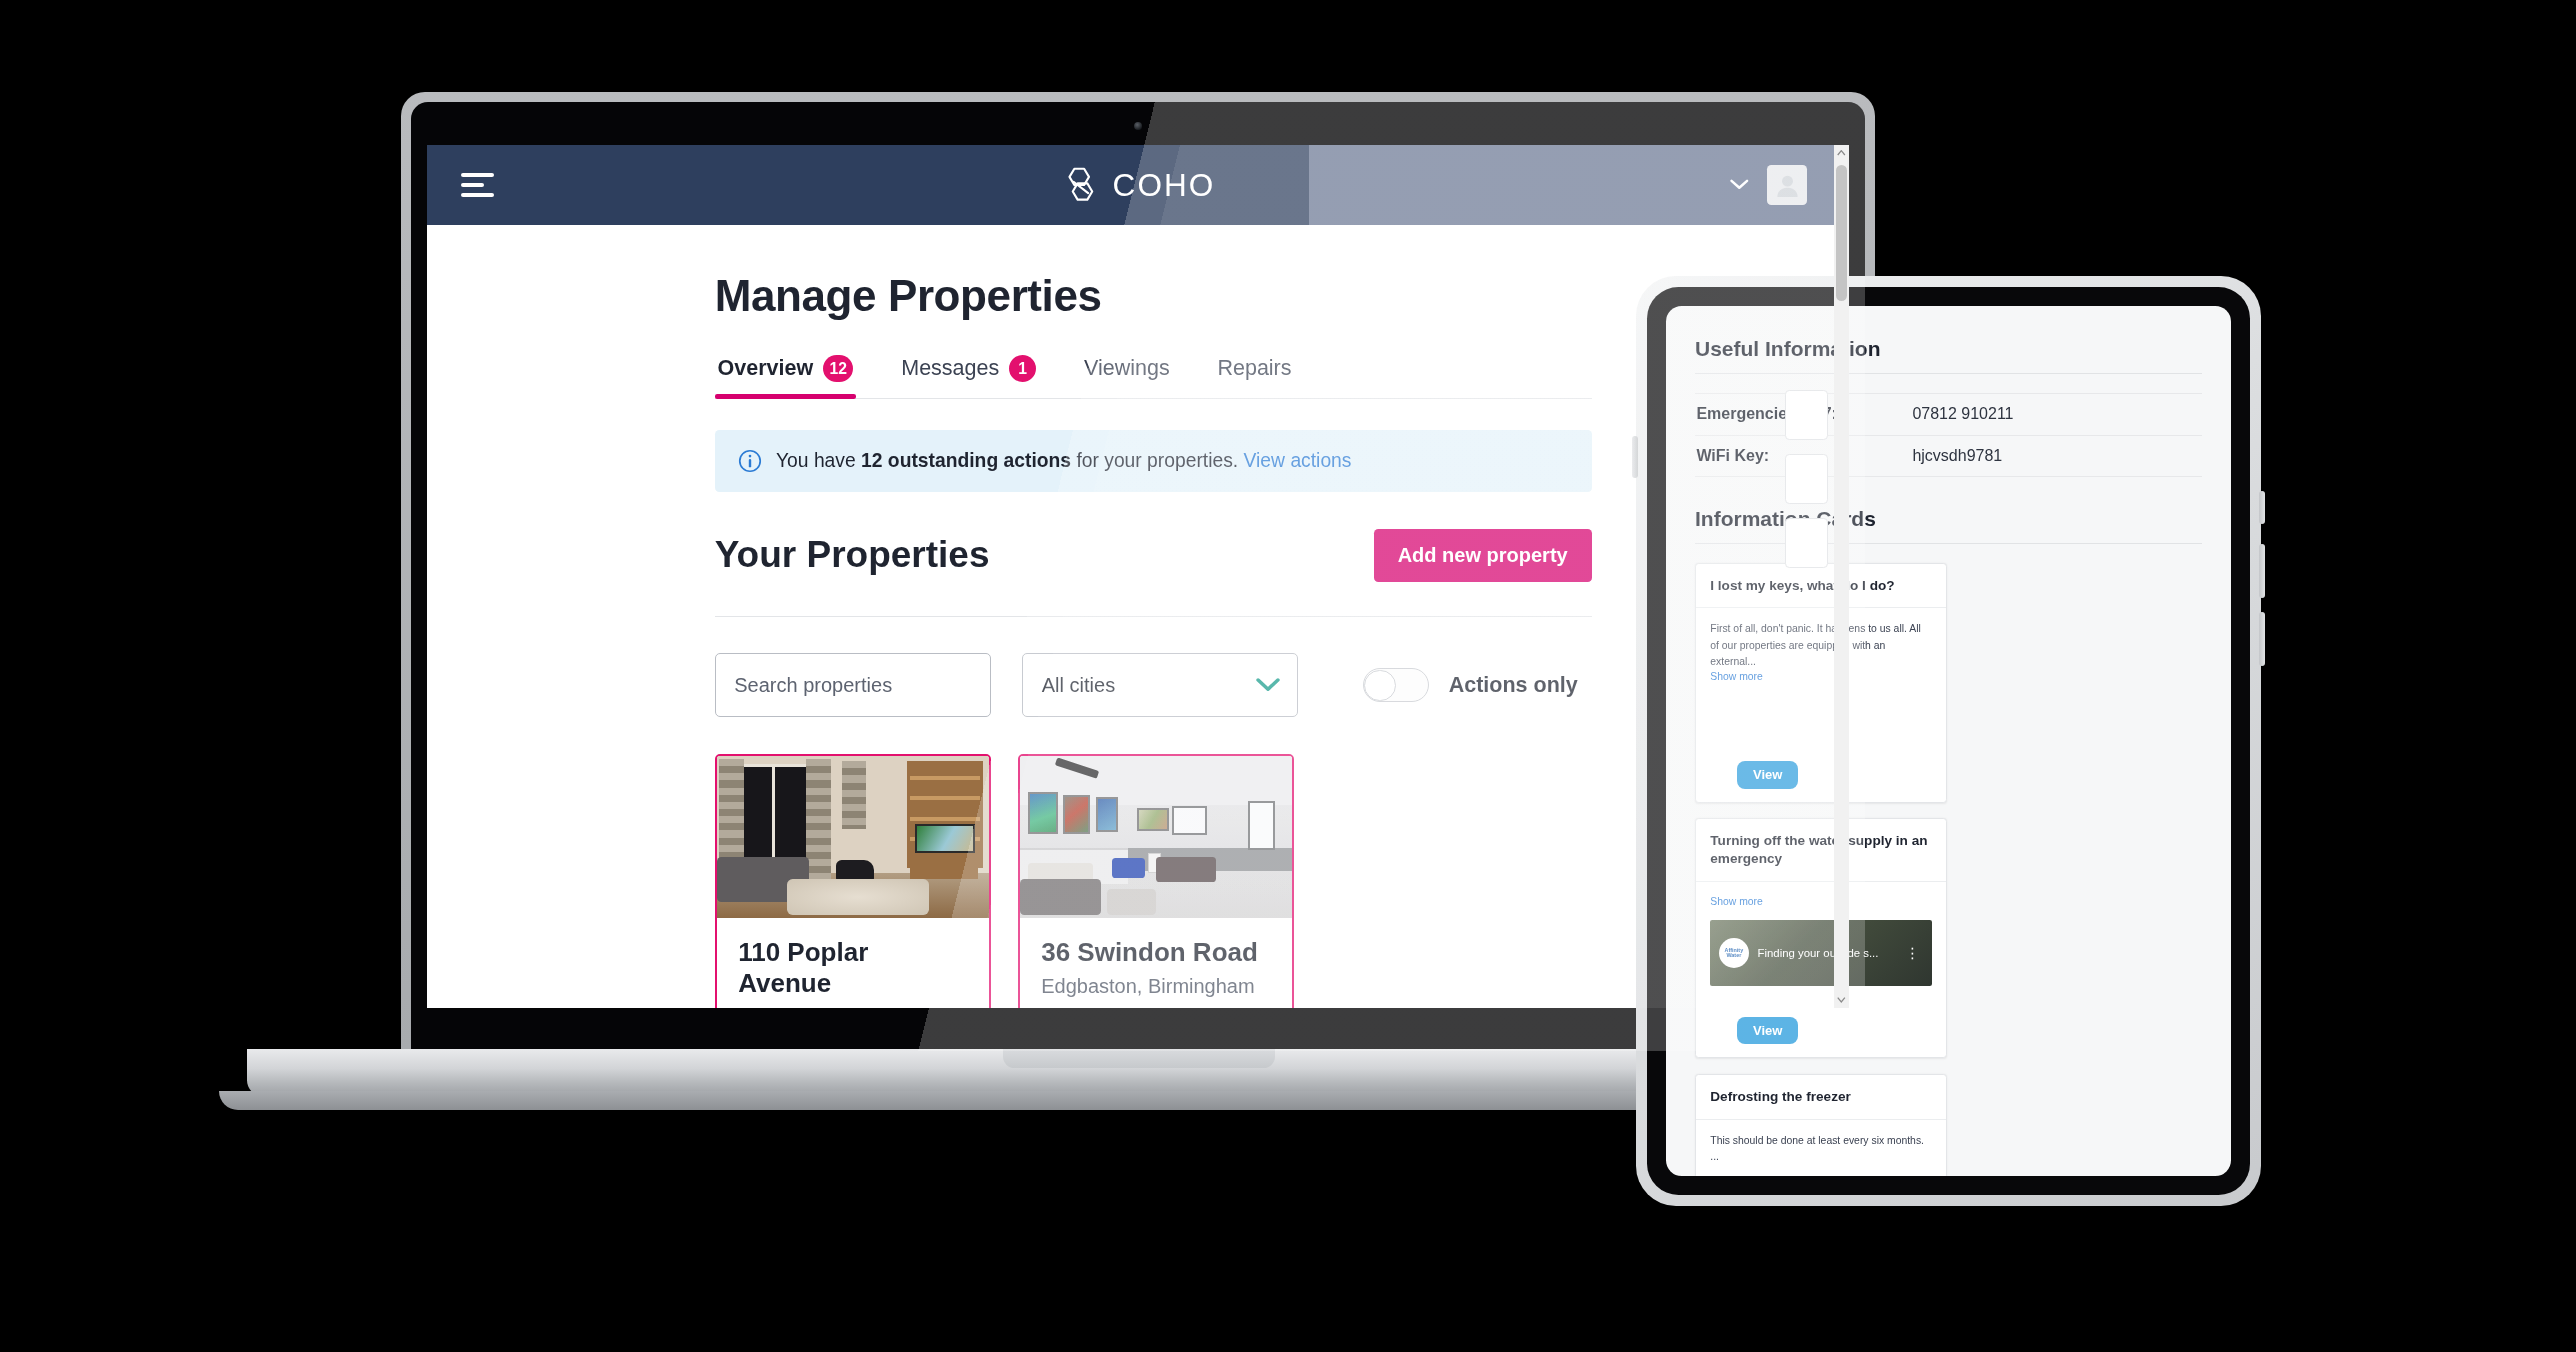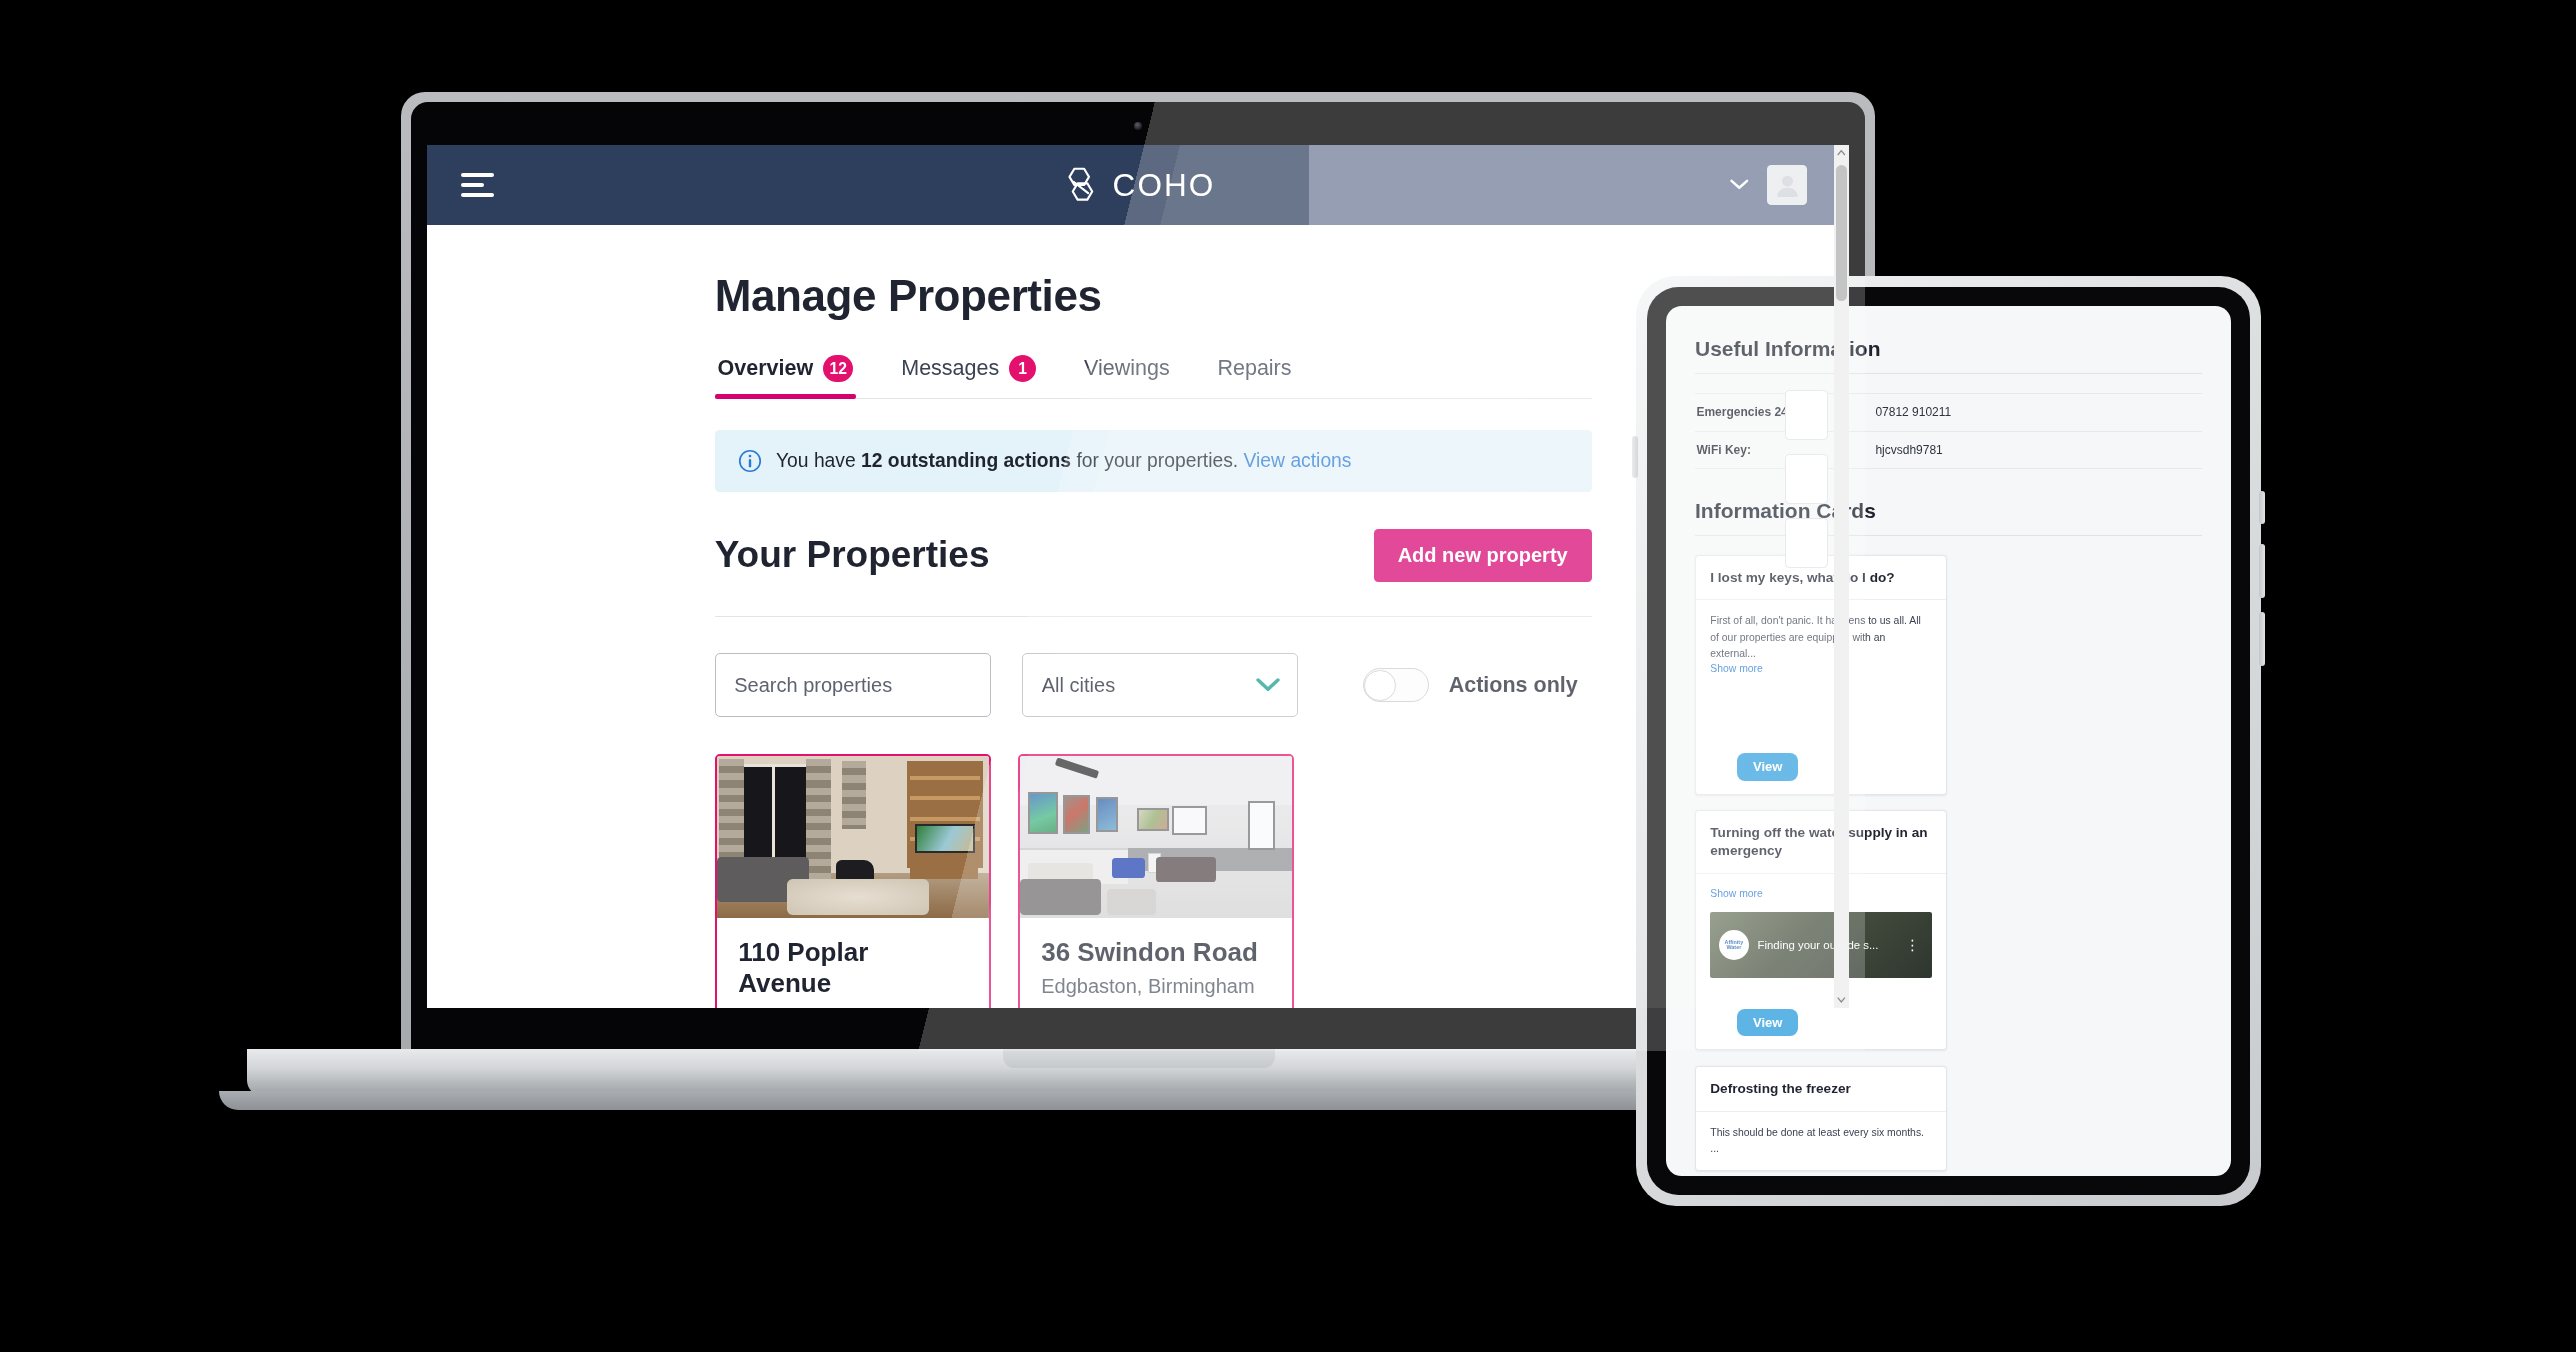--- a/index.html
+++ b/index.html
@@ -242,21 +242,21 @@
   .tb3 { top: 336px; height: 54px; }
   .tb-left { position:absolute; left:-3.6px; top: 160px; width:5.7px; height:42px; border-radius:2.9px;
     background: linear-gradient(90deg,#e2e4e6,#c4c6c9); }
 
   
   .t-title { font-size: 21px; font-weight: 700; color: #1f2430; }
   .t-rule { height: 1.4px; background: #e1e3e5; margin: 11.4px 0 0 0; }
   .info-table { margin-top: 18.6px; }
   .info-row {
     display: flex; align-items: flex-start; padding: 11.4px 1.4px;
-    border-bottom: 0.7px solid #e7e8ea; font-size: 12px;
+    border-bottom: 0.7px solid #e7e8ea; font-size: 16px; gap: 37px;
   }
   .info-row:first-child { border-top: 0.7px solid #e7e8ea; }
   .info-k { width: 179px; font-weight: 700; color: #1f2430; }
   .info-v { color: #2e3440; }
 
   .cards-title { font-size: 21px; font-weight: 700; color: #1f2430; margin-top: 30px; }
   .icards { display: flex; flex-wrap: wrap; gap: 15.7px; margin-top: 18.6px; }
   .icard {
     width: 252px; background: #fff; border: 0.7px solid #e3e5e8; border-radius: 3.6px;
     box-shadow: 0 0.7px 2.1px rgba(0,0,0,0.07); display: flex; flex-direction: column;

